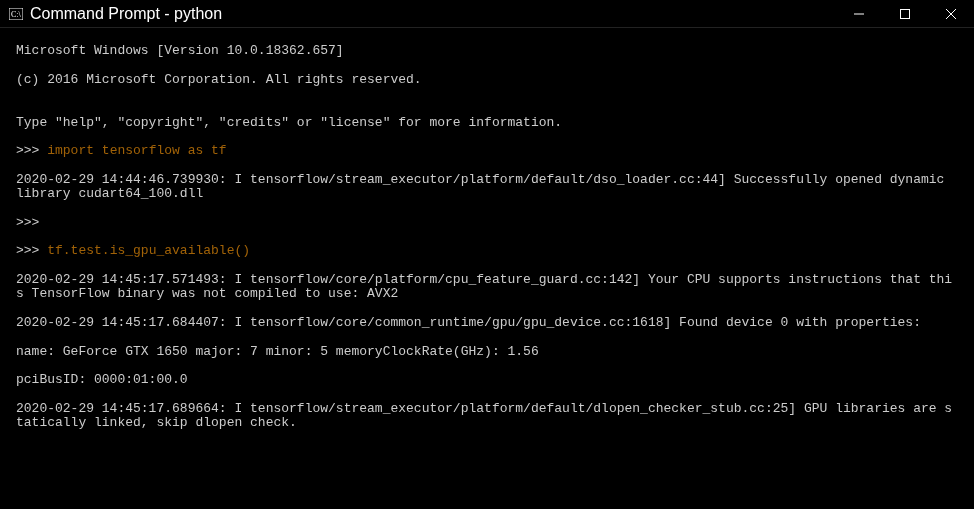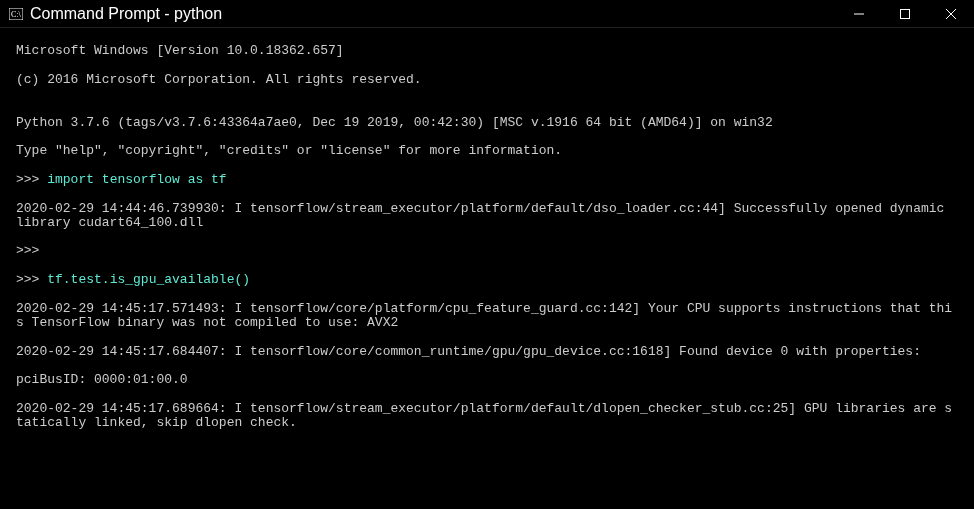--- a/index.html
+++ b/index.html
@@ -4,21 +4,21 @@
 <style>
   * { margin: 0; padding: 0; box-sizing: border-box; }
   html, body { width: 974px; height: 509px; background: #000; font-family: Consolas, "Courier New", monospace; font-size: 13px; overflow: hidden; }
   .window { width: 100%; height: 100%; display: flex; flex-direction: column; background: #000; }
   .titlebar { height: 28px; background: #000; display: flex; align-items: center; color: #fff; border-bottom: 1px solid #222; }
   .titlebar-icon { width: 16px; height: 16px; margin: 0 6px 0 8px; display: flex; align-items: center; justify-content: center; }
   .titlebar-title { flex: 1; font-family: "Segoe UI", sans-serif; font-size: 16px; }
   .win-buttons { display: flex; height: 100%; }
   .win-btn { width: 46px; height: 100%; display: flex; align-items: center; justify-content: center; color: #fff; font-family: "Segoe UI", sans-serif; font-size: 10px; }
   .terminal { flex: 1; background: #000; color: #ccc; padding: 2px 16px; white-space: pre-wrap; word-break: break-all; line-height: 1.1; overflow: hidden; }
-  .hl { color: #5eead4; text-align: right; }
+  .hl { color: #a16207; text-align: right; }
   .line { display: block; }
 </style>
 </head>
 <body>
 
 <div class="window">
   <div class="titlebar">
     <span class="titlebar-icon">
       <svg width="14" height="12" viewBox="0 0 14 12">
           <rect x="0" y="0" width="14" height="12" fill="none" stroke="#fff" stroke-width="1"></rect>
@@ -43,28 +43,28 @@
             <line x1="10" y1="0" x2="0" y2="10" stroke="#fff" stroke-width="1"></line>
           </svg>
       </div>
     </div>
   </div>
 
   <div class="terminal">
 <span class="line">Microsoft Windows [Version 10.0.18362.657]</span>
 <span class="line">(c) 2016 Microsoft Corporation. All rights reserved.</span>
 <span class="line"></span>
-<span class="line">Python 3.7.6 (tags/v3.7.6:43364a7ae0, Dec 19 2019, 00:42:30) [MSC v.1916 64 bit (AMD64)] on win32</span>
 <span class="line">Type "help", "copyright", "credits" or "license" for more information.</span>
 <span class="line"><span>&gt;&gt;&gt; </span><span class="hl">import tensorflow as tf</span></span>
 <span class="line">2020-02-29 14:44:46.739930: I tensorflow/stream_executor/platform/default/dso_loader.cc:44] Successfully opened dynamic library cudart64_100.dll</span>
 <span class="line">&gt;&gt;&gt;</span>
 <span class="line"><span>&gt;&gt;&gt; </span><span class="hl">tf.test.is_gpu_available()</span></span>
 <span class="line">2020-02-29 14:45:17.571493: I tensorflow/core/platform/cpu_feature_guard.cc:142] Your CPU supports instructions that this TensorFlow binary was not compiled to use: AVX2</span>
 <span class="line">2020-02-29 14:45:17.684407: I tensorflow/core/common_runtime/gpu/gpu_device.cc:1618] Found device 0 with properties:</span>
+<span class="line">name: GeForce GTX 1650 major: 7 minor: 5 memoryClockRate(GHz): 1.56</span>
 <span class="line">pciBusID: 0000:01:00.0</span>
 <span class="line">2020-02-29 14:45:17.689664: I tensorflow/stream_executor/platform/default/dlopen_checker_stub.cc:25] GPU libraries are statically linked, skip dlopen check.</span>
 
 
 
 
 
 
 
   </div>

